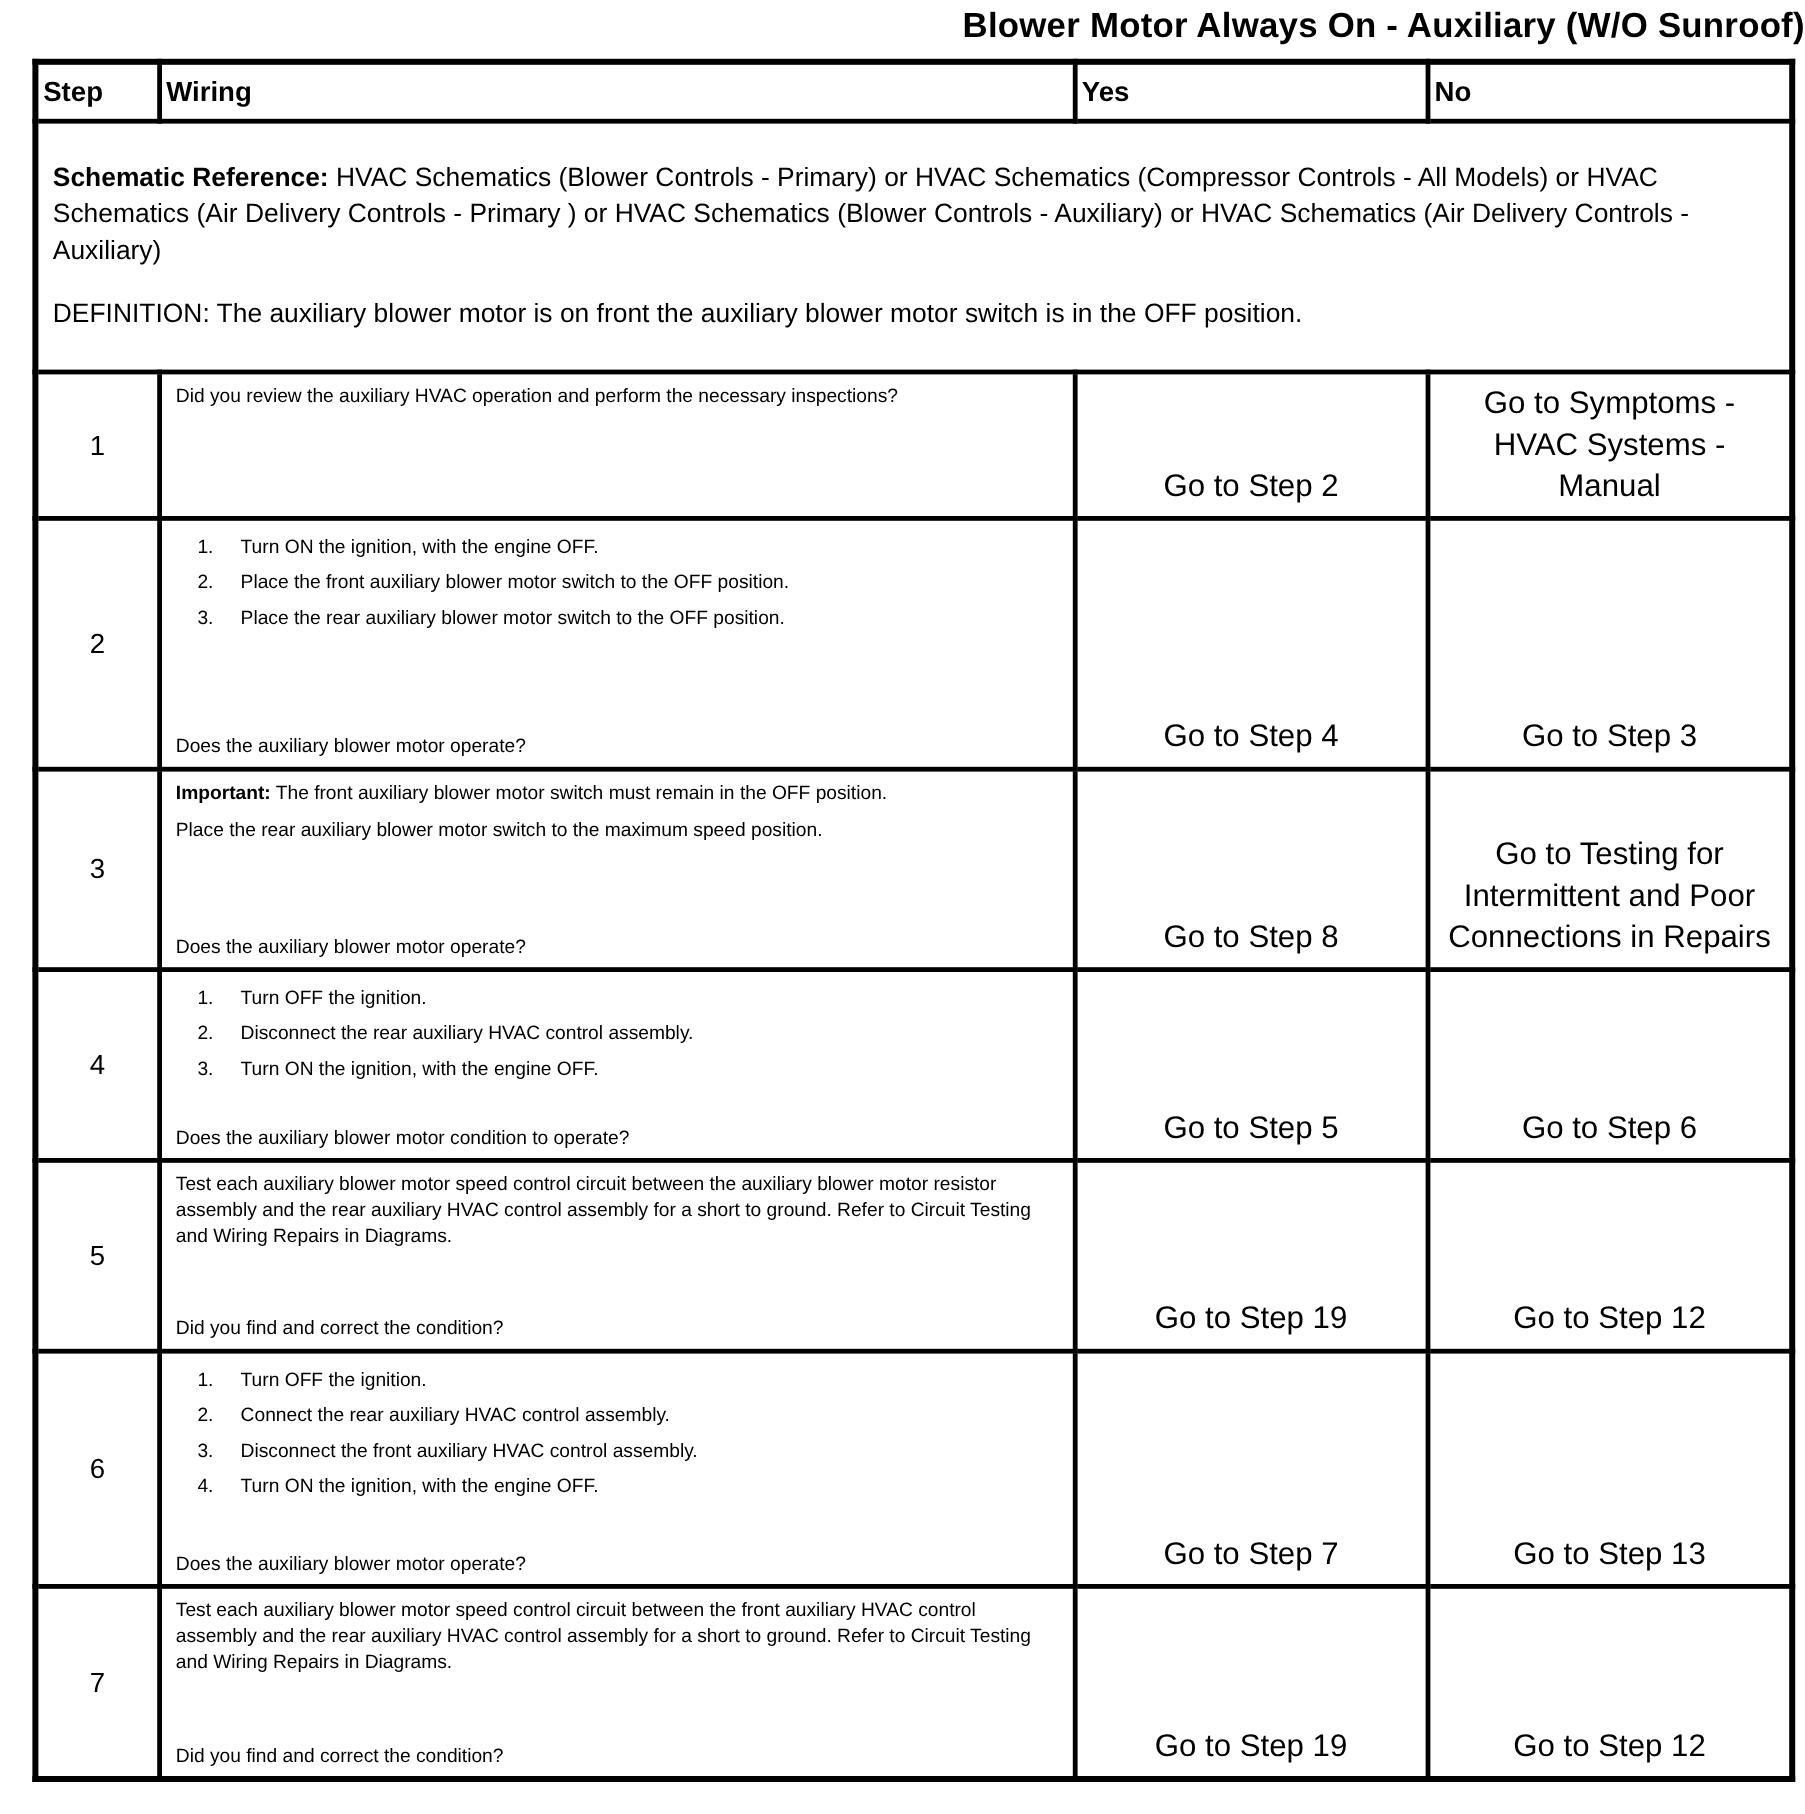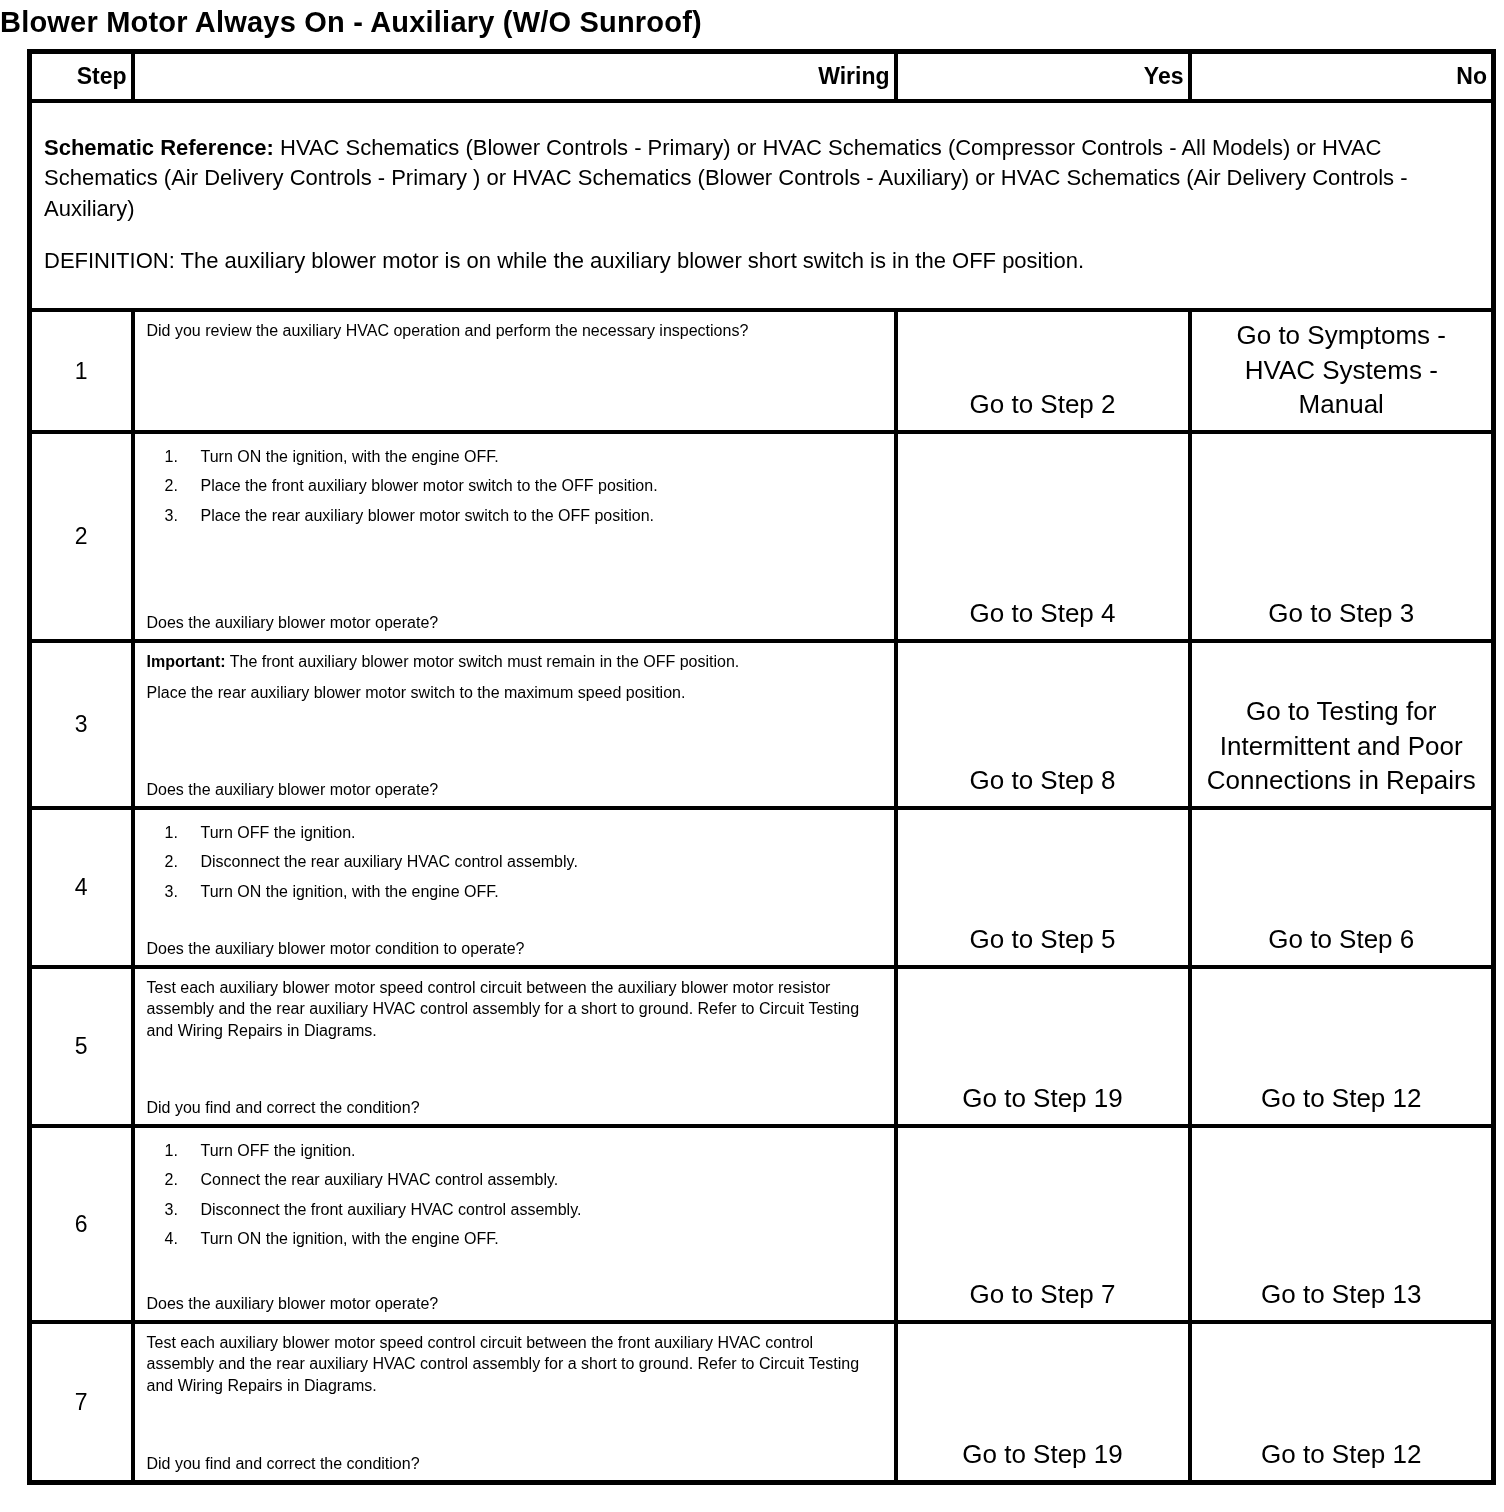--- a/index.html
+++ b/index.html
@@ -2,31 +2,31 @@
 <html><head>
 <meta charset="utf-8">
 <style>
   html,body { margin:0; padding:0; background:#ffffff; }
   .page {
     width:1504px; min-height:1512px; background:#fff; color:#000;
     font-family:"Liberation Sans", sans-serif; position:relative;
     overflow:hidden;
   }
   .title {
-    font-size:29px; font-weight:bold; text-align:left;
+    font-size:29px; font-weight:bold; text-align:right;
     margin:6px 0 10px 0; letter-spacing:0.2px;
   }
   table.diag {
     border-collapse:collapse; table-layout:fixed;
     width:1464px; margin-left:27px;
     border:5px solid #000;
   }
   th, td { border:4px solid #000; }
   thead th {
-    font-size:23px; font-weight:bold; text-align:right;
+    font-size:23px; font-weight:bold; text-align:left;
     padding:9px 4px;
   }
   td.preamble { padding:8px 12px 10px 12px; font-size:22px; line-height:1.38; }
   .preamble .def { margin-top:12px; }
   td.step-cell {
     text-align:center; vertical-align:middle; font-size:23px; padding:4px;
   }
   td.action-cell {
     padding:6px 12px; font-size:16px; line-height:1.32; vertical-align:top;
   }
@@ -61,21 +61,21 @@
         <th>Step</th>
         <th>Wiring</th>
         <th>Yes</th>
         <th>No</th>
       </tr>
     </thead>
     <tbody id="table-body">
       <tr>
         <td class="preamble" colspan="4">
           <p id="schematic-line" class="schem"><span class="b">Schematic Reference: </span><span class="i">HVAC Schematics (Blower Controls - Primary)</span><span> or </span><span class="i">HVAC Schematics (Compressor Controls - All Models)</span><span> or </span><span class="i">HVAC Schematics (Air Delivery Controls - Primary )</span><span> or </span><span class="i">HVAC Schematics (Blower Controls - Auxiliary)</span><span> or </span><span class="i">HVAC Schematics (Air Delivery Controls - Auxiliary)</span></p>
-          <p class="def">DEFINITION: The auxiliary blower motor is on while the auxiliary blower short switch is in the OFF position.</p>
+          <p class="def">DEFINITION: The auxiliary blower motor is on front the auxiliary blower motor switch is in the OFF position.</p>
         </td>
       </tr>
     <tr>
           <td class="step-cell">1</td>
           <td class="action-cell">
             <div class="vwrap" style="min-height: 84px;">
               <div class="para"><span>Did you review the auxiliary HVAC operation and perform the necessary inspections?</span></div>
             </div>
           </td>
           <td class="result-cell">

